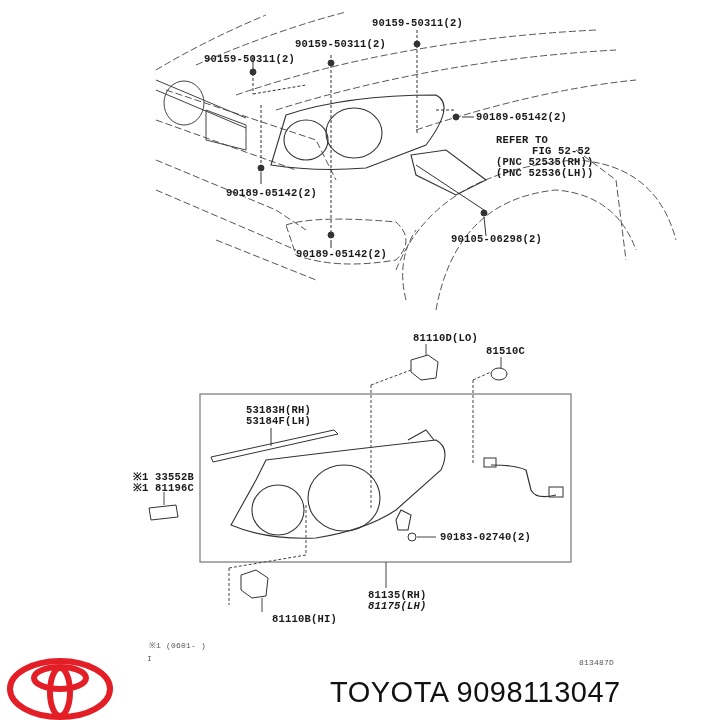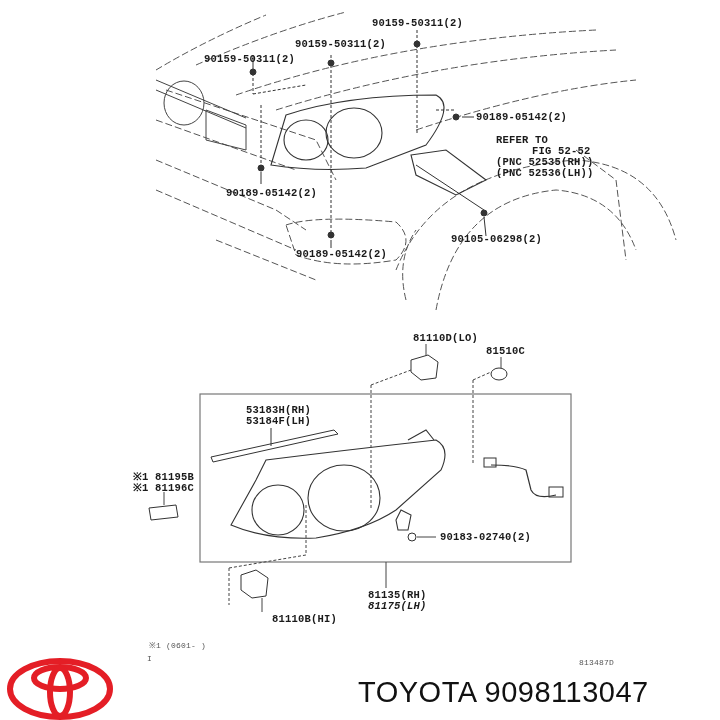--- a/index.html
+++ b/index.html
@@ -1,20 +1,20 @@
 <!DOCTYPE html>
 <html><head>
   <meta charset="utf-8">
   <style>
     html, body { margin: 0; padding: 0; background: #ffffff; }
     body { width: 720px; height: 720px; position: relative; overflow: hidden; font-family: "DejaVu Sans Mono", monospace; }
     .diagram { position: absolute; left: 16px; top: 0; width: 720px; height: 720px; }
     .lbl { position: absolute; font-family: "Liberation Mono", "DejaVu Sans Mono", monospace; font-weight: bold; font-size: 10.5px; color: #1a1a1a; white-space: nowrap; line-height: 12px; letter-spacing: 0.2px; }
     .lbl.small { font-size: 8px; font-weight: normal; color: #555; margin-top: 20px; }
-    .brand-title { position: absolute; left: 330px; top: 676px; font-family: "Liberation Sans", sans-serif; font-size: 29px; color: #111; white-space: nowrap; letter-spacing: 0.5px; margin-left: 28px; }
+    .brand-title { position: absolute; left: 330px; top: 676px; font-family: "Liberation Sans", sans-serif; font-size: 29px; color: #111; white-space: nowrap; letter-spacing: 0.5px; }
     .logo { position: absolute; left: 4px; top: 654px; width: 112px; height: 66px; }
     svg { position: absolute; left: 0; top: 0; }
   </style>
 </head>
 <body>
 
 <div class="diagram">
   <svg width="720" height="720" viewBox="0 0 720 720">
     <g fill="none" stroke="#555" stroke-width="1" stroke-dasharray="7,3">
 
@@ -132,21 +132,21 @@
   </div>
 
   <div class="lbl" style="left:210px;top:187px;">90189-05142(2)</div>
   <div class="lbl" style="left:435px;top:233px;">90105-06298(2)</div>
   <div class="lbl" style="left:280px;top:248px;">90189-05142(2)</div>
 
   <div class="lbl" style="left:397px;top:332px;">81110D(LO)</div>
   <div class="lbl" style="left:470px;top:345px;">81510C</div>
   <div class="lbl" style="left:230px;top:404px;">53183H(RH)</div>
   <div class="lbl" style="left:230px;top:415px;">53184F(LH)</div>
-  <div class="lbl" style="left:117px;top:471px;">※1 81195B</div>
+  <div class="lbl" style="left:117px;top:471px;">※1 33552B</div>
   <div class="lbl" style="left:117px;top:482px;text-align:center;">※1 81196C</div>
   <div class="lbl" style="left:424px;top:531px;">90183-02740(2)</div>
   <div class="lbl" style="left:352px;top:589px;">81135(RH)</div>
   <div class="lbl" style="left:352px;top:600px;font-style:italic;">81175(LH)</div>
   <div class="lbl" style="left:256px;top:613px;">81110B(HI)</div>
 
   <div class="lbl small" style="left:133px;top:620px;">※1 (0601-    )</div>
   <div class="lbl small" style="left:131px;top:633px;">I</div>
   <div class="lbl small" style="left:563px;top:637px;">813487D</div>
 </div>

